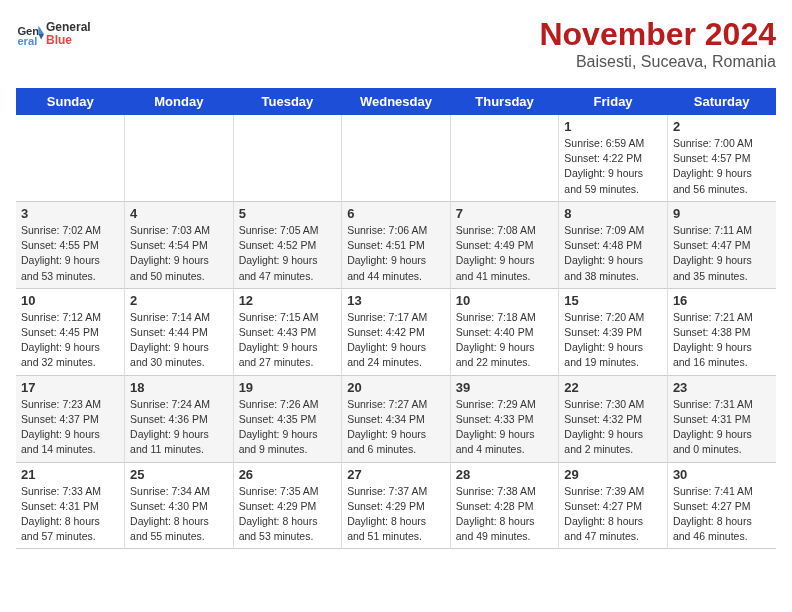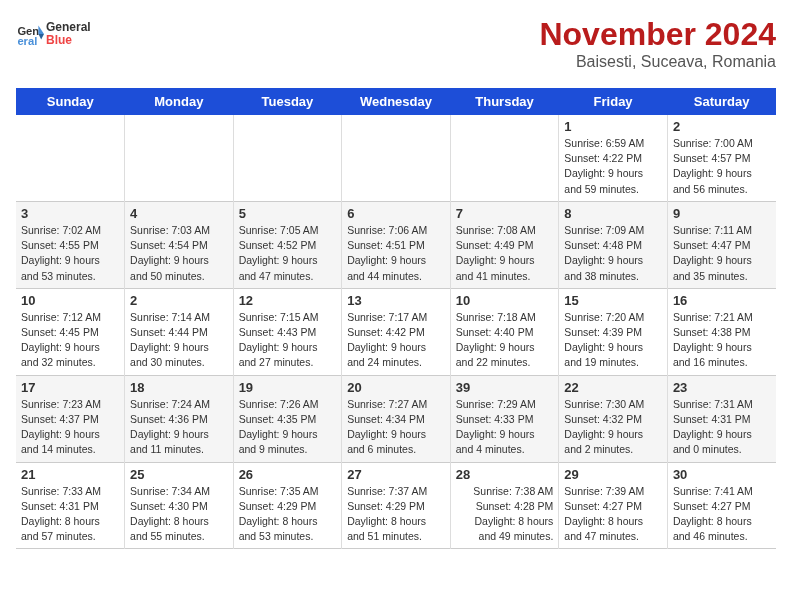--- a/index.html
+++ b/index.html
@@ -303,21 +303,21 @@
 Daylight: 8 hours and 53 minutes.</div>
         </td>
         <td>
           <span class="day-number">27</span>
           <div class="day-info" style="white-space: pre-line;">Sunrise: 7:37 AM
 Sunset: 4:29 PM
 Daylight: 8 hours and 51 minutes.</div>
         </td>
         <td>
           <span class="day-number">28</span>
-          <div class="day-info" style="white-space: pre-line; text-align: right;">Sunrise: 7:38 AM
+          <div class="day-info" style="white-space: pre-line;">Sunrise: 7:38 AM
 Sunset: 4:28 PM
 Daylight: 8 hours and 49 minutes.</div>
         </td>
         <td>
           <span class="day-number">29</span>
           <div class="day-info" style="white-space: pre-line;">Sunrise: 7:39 AM
 Sunset: 4:27 PM
 Daylight: 8 hours and 47 minutes.</div>
         </td>
         <td>

